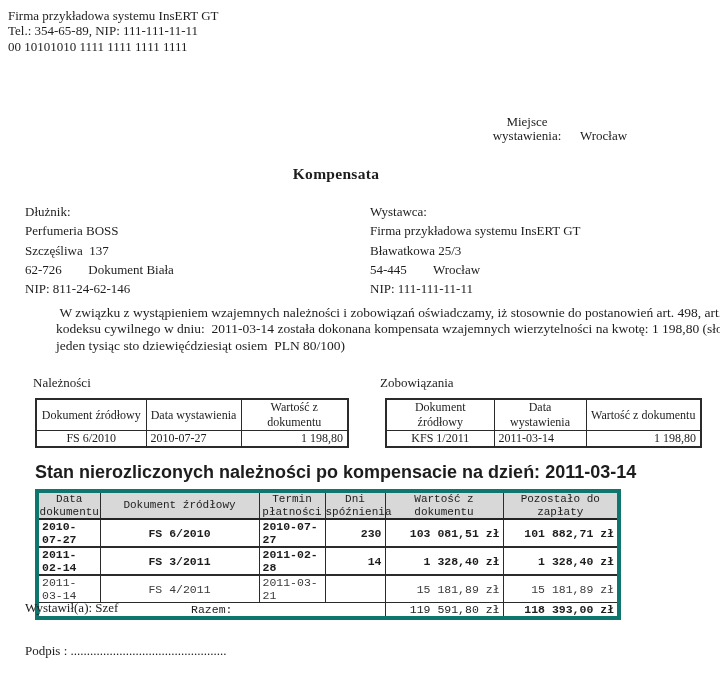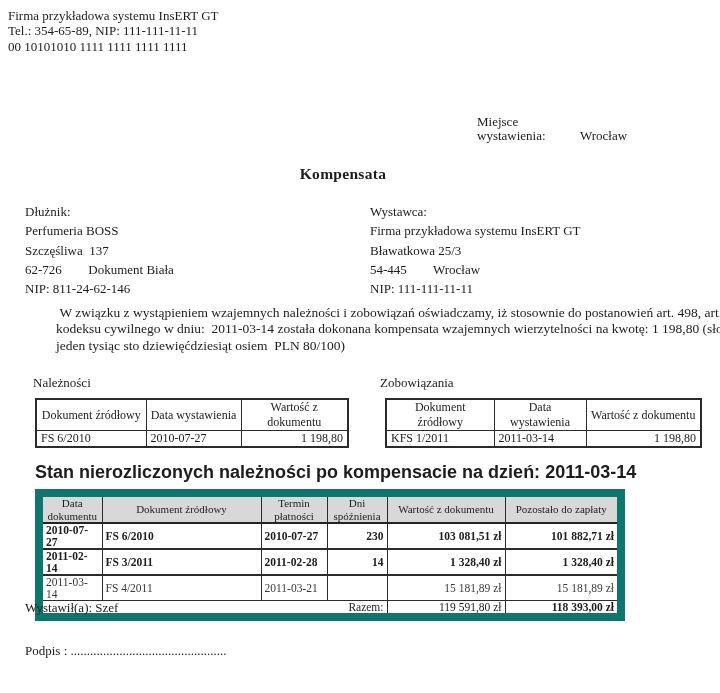--- a/index.html
+++ b/index.html
@@ -10,24 +10,24 @@
   }
   .abs { position:absolute; }
 
   
   .company-header { left:8px; top:8px; font-size:13px; line-height:15.4px; }
   .company-header div { white-space:pre-wrap; }
 
   
   .issue-info { left:477px; top:115px; font-size:13px; }
   .issue-row { margin-bottom:10px; line-height:14px; }
-  .issue-label { display:inline-block; width:100px; }
-
-  
-  .doc-title { left:7px; top:165px; width:644px; text-align:center; padding-left:28px;
+  .issue-label { display:inline-block; width:100px;text-align:center; }
+
+  
+  .doc-title { left:0; top:165px; width:644px; text-align:center; padding-left:28px;
     font-size:15.5px; font-weight:bold; letter-spacing:0.3px; }
 
   
   .party { top:202px; font-size:13px; line-height:19.3px; }
   .party-debtor { left:25px; }
   .party-issuer { left:370px; }
   .party-label { margin-bottom:0; }
   .zip { display:inline-block; width:60px; }
   .pre { white-space:pre-wrap; }
 
@@ -41,38 +41,38 @@
   .reg-label-liabilities { left:380px; }
 
   
   table { border-collapse:collapse; }
   .small-table { top:398px; font-size:12px; border:2px solid #2b2b2b; table-layout:fixed; }
   .small-table th, .small-table td { border:1px solid #2b2b2b; padding:0 4px; }
   .small-table th { font-weight:normal; text-align:center; height:17px; }
   .small-table td { height:14px; }
   .st-receivables { left:35px; width:312px; }
   .st-liabilities { left:385px; width:315px; }
-  .cell-left { text-align:left; }
+  .cell-left { text-align:center; }
   .cell-center { text-align:left; }
   .cell-right { text-align:right; }
 
   
   .unsettled-heading { left:35px; top:462px; font-family:"Liberation Sans", sans-serif;
     font-size:18px; font-weight:bold; }
   .unsettled-heading .h-date { margin-left:5px; }
-  .main-table { left:35px; top:489px; width:582px; border:8px solid #0f766e;
-    font-family:Liberation Serif, serif; font-size:11px; table-layout:fixed; }
+  .main-table { left:35px; top:489px; width:582px; border:4px solid #0f766e;
+    font-family:Liberation Mono, monospace; font-size:11px; table-layout:fixed; }
   .main-table th, .main-table td { border:1px solid #2b2b2b; }
   .main-table thead th { background:#d8d8d8; font-weight:normal; text-align:center;
     height:28px; line-height:12.5px; vertical-align:middle; border-bottom:2px solid #242424; }
   .main-table td { height:16px; padding:0 3px; font-size:11.5px; }
   .r-bold td { font-weight:bold; border-bottom-width:2px; }
   .row-normal td { color:#3a3a3a; }
   .razem-row td { height:15px; }
-  .razem-label { text-align:right; }
+  .razem-label { text-align:center; }
   .razem-total-remaining { font-weight:bold; }
 
   
   .issued-by { left:25px; top:600px; font-size:13px; }
   .signature { left:25px; top:643px; font-size:13px; }
 </style>
 </head>
 <body>
 
 <div class="abs company-header">

